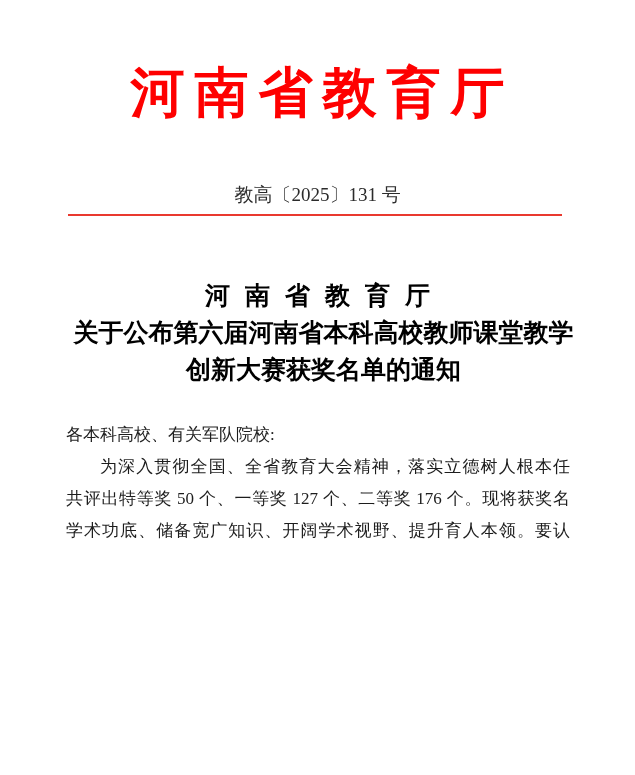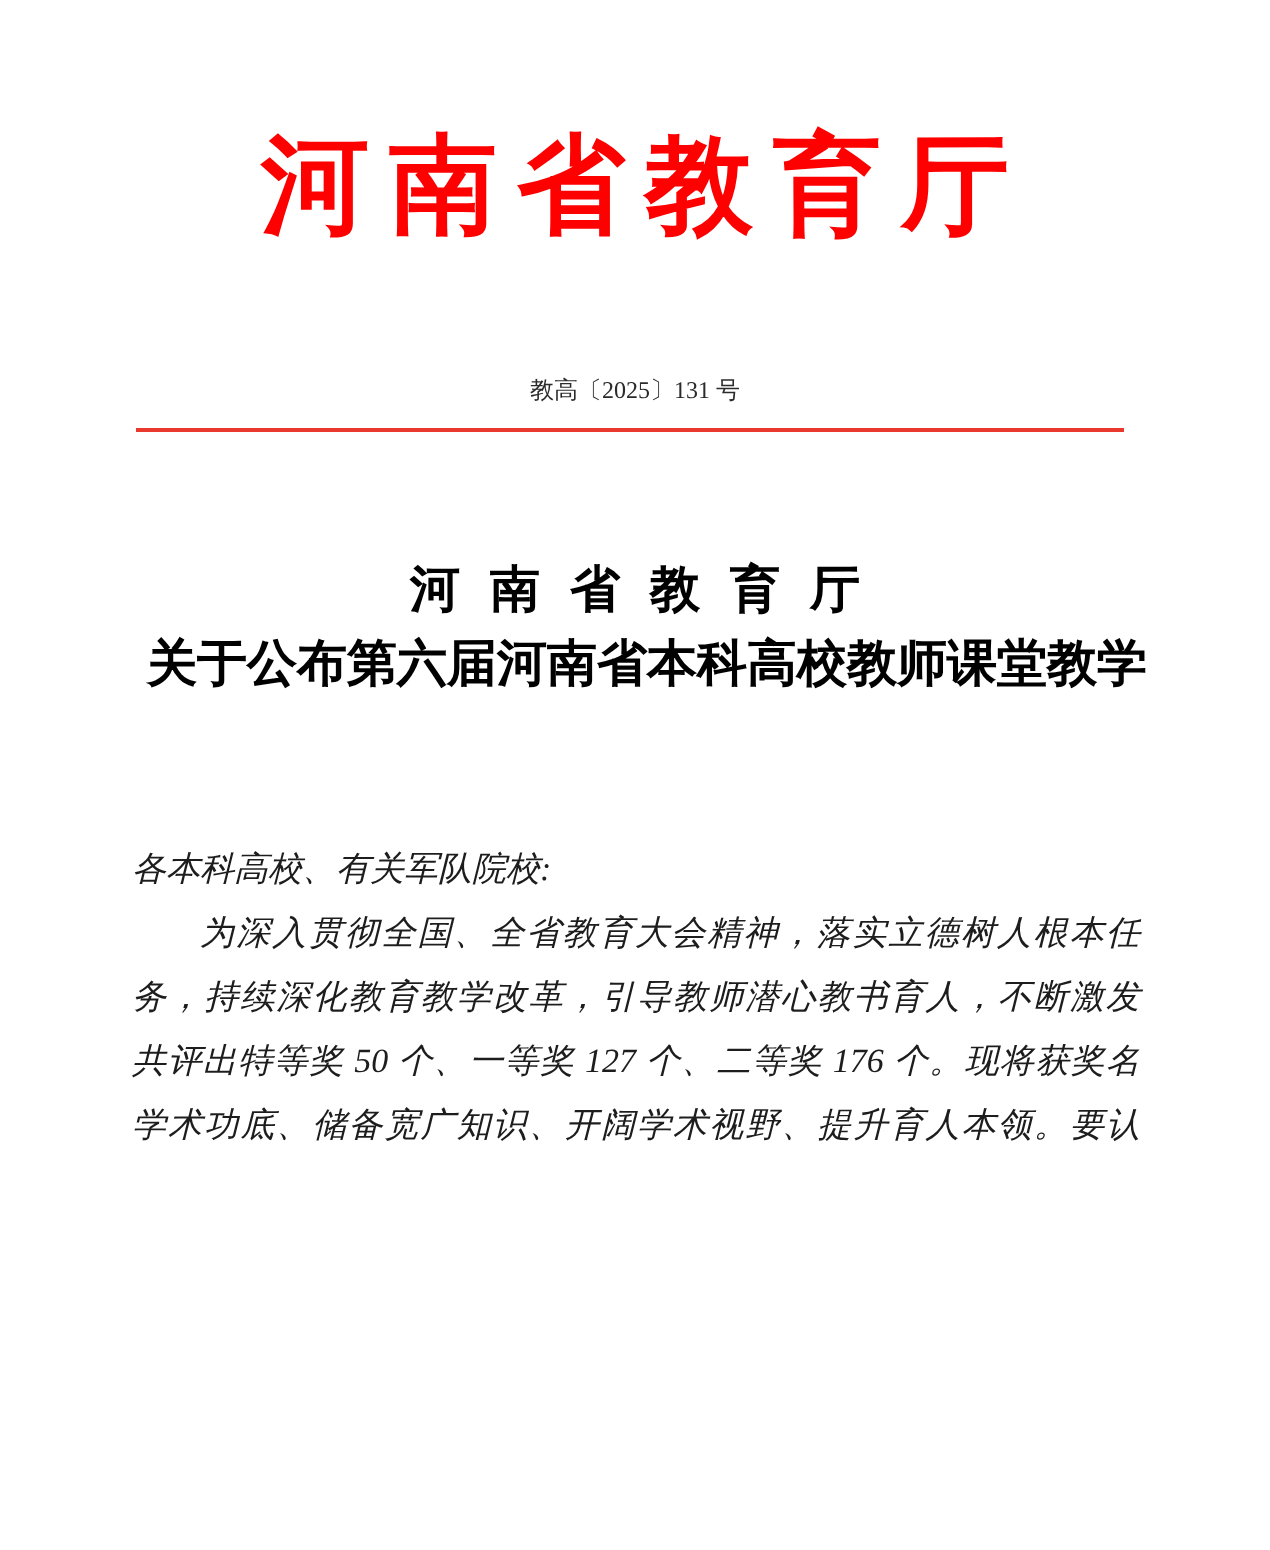--- a/index.html
+++ b/index.html
@@ -26,21 +26,21 @@
     letter-spacing: 10px;
     padding-left: 10px; 
     white-space: nowrap;
   }
   .doc-number {
     position: absolute;
     top: 184px;
     left: 0;
     width: 635px;
     text-align: center;
-    font-size: 12px;
+    font-size: 19px;
     line-height: 22px;
     color: #2b2b2b;
   }
   .divider {
     position: absolute;
     top: 214px;
     left: 68px;
     width: 494px;
     height: 2px;
     background: #e9392f;
@@ -68,21 +68,20 @@
     position: absolute;
     top: 419px;
     left: 66px;
     width: 504px;
     font-size: 17px;
     color: #1d1d1d;
   }
   .line {
     line-height: 32px;
     min-height: 32px;
-    font-style: italic;
   }
   .line.indent { text-indent: 2em; }
   .line.justify {
     text-align: justify;
     text-align-last: justify;
   }
   .footer {
     position: absolute;
     top: 737px;
     right: 73px;
@@ -100,26 +99,26 @@
 
   <div class="letterhead-title">河南省教育厅</div>
 
   <div class="doc-number">教高〔2025〕131 号</div>
 
   <div class="divider"></div>
 
   <div class="heading">
     <div class="heading-line heading-line1">河南省教育厅</div>
     <div class="heading-line">关于公布第六届河南省本科高校教师课堂教学</div>
+    <div class="heading-line">创新大赛获奖名单的通知</div>
   </div>
 
   <div class="body-text">
     <div class="line">各本科高校、有关军队院校:</div>
     <div class="line indent justify">为深入贯彻全国、全省教育大会精神，落实立德树人根本任</div>
-    <div class="line justify">务，持续深化教育教学改革，引导教师潜心教书育人，不断激发</div>
     <div class="line justify">共评出特等奖 50 个、一等奖 127 个、二等奖 176 个。现将获奖名</div>
     <div class="line justify">学术功底、储备宽广知识、开阔学术视野、提升育人本领。要认</div>
   </div>
 
   <div class="footer">
     <span class="dash">—</span><span class="num">1</span><span class="dash">—</span>
   </div>
 
 </div>
 

